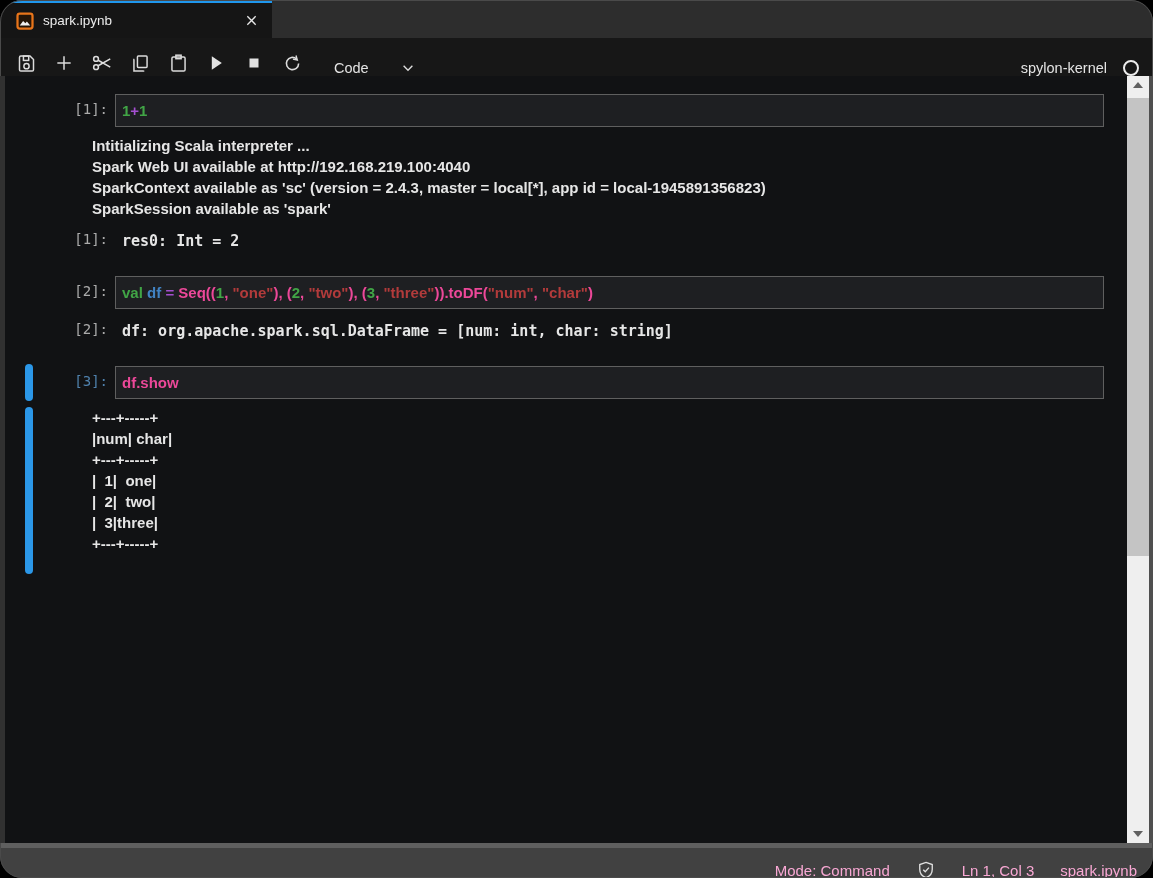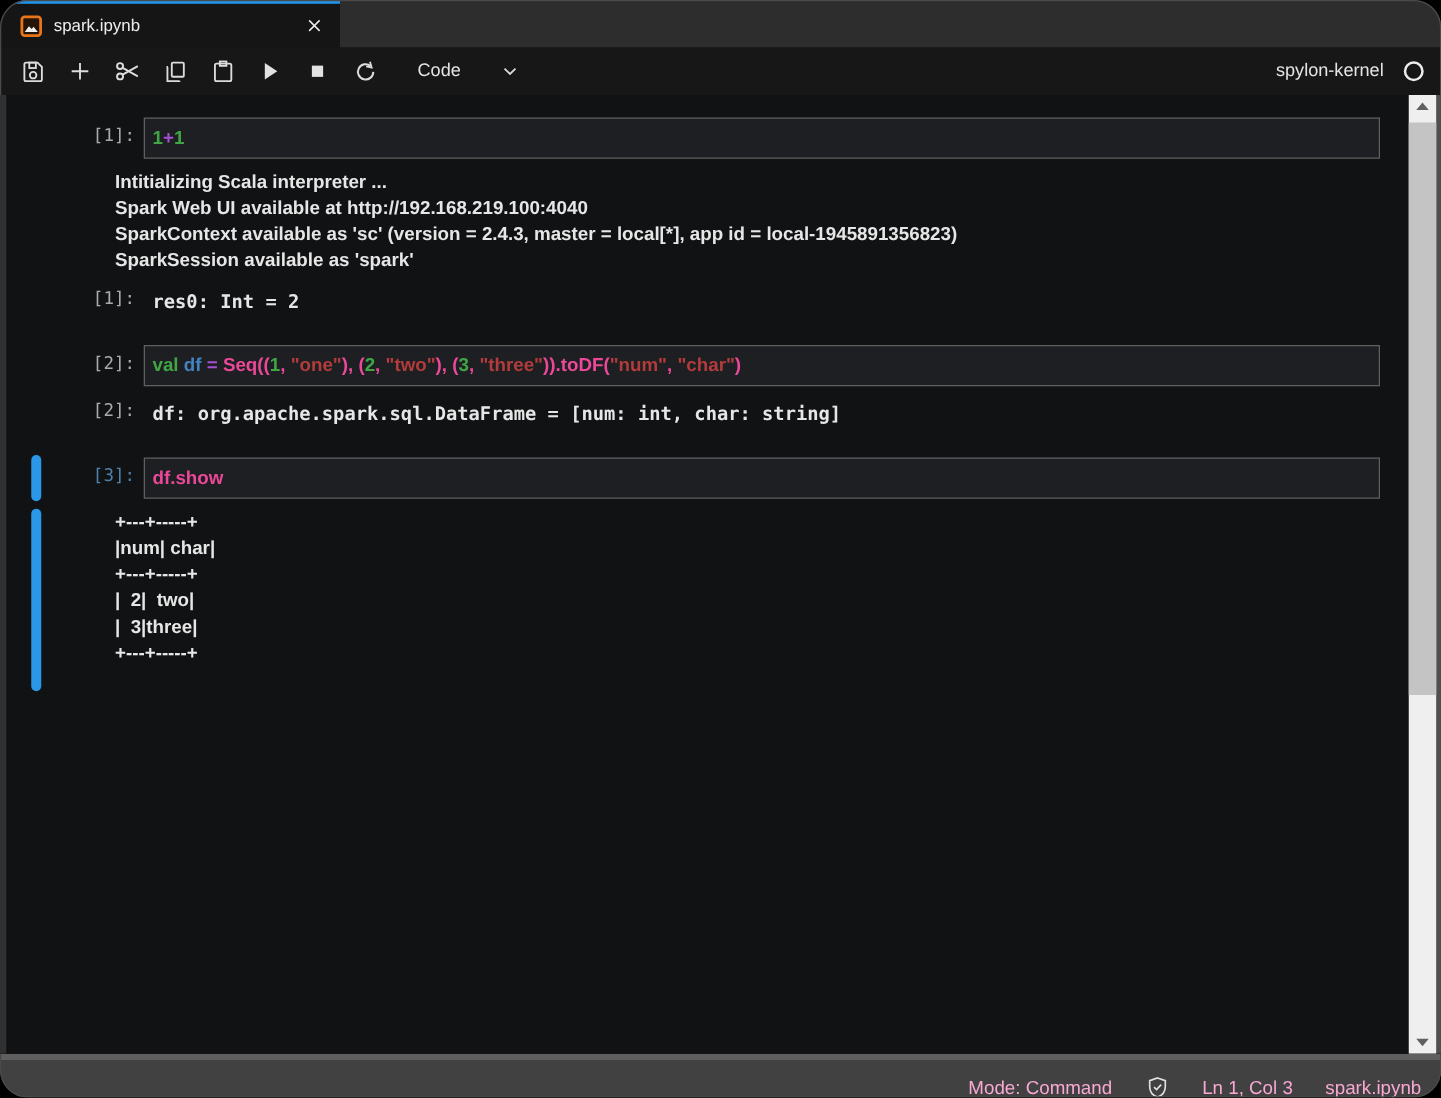--- a/index.html
+++ b/index.html
@@ -17,21 +17,21 @@
   .tab {
     width:272px; height:38px; background:#151515;
     border-top:3px solid #1f97ed;
     display:flex; align-items:center; padding:0 12px 0 16px;
     color:#ececec; font-size:13.5px; cursor:default;
   }
   .tab-icon { width:18px; height:18px; margin-right:9px; flex:none; }
   .tab-title { flex:1; }
   .tab-close { width:18px; height:18px; display:flex; align-items:center; justify-content:center; margin-left:8px; }
   
-  .toolbar { height:38px; background:#171717; display:flex; align-items:center; padding:0 14px; flex:none; }
+  .toolbar { height:38px; background:#171717; display:flex; align-items:flex-end; padding:0 14px; flex:none; }
   .tbtn { width:24px; height:26px; margin-right:14px; display:flex; align-items:center; justify-content:center; color:#dcdcdc; }
   .celltype { display:flex; align-items:center; color:#e4e4e4; font-size:14.5px; margin-left:16px; }
   .celltype .chev { margin-left:32px; display:flex; }
   .toolbar-right { margin-left:auto; display:flex; align-items:center; color:#e4e4e4; font-size:14.5px; }
   .kernel-circle { width:16px; height:16px; border:2px solid #ececec; border-radius:50%; margin-left:16px; }
   
   .notebook { height:767px; background:#111214; position:relative; flex:none; overflow:hidden; }
   .nb-left-strip { position:absolute; left:0; top:0; width:5px; height:100%; background:#313131; }
   .mono { font-family:"DejaVu Sans Mono","Liberation Mono",monospace; }
   #cells > div:first-child { margin-top:18px; }
@@ -191,20 +191,21 @@
         <div class="cell-row">
           <div class="sel-bar input"></div>
           <div class="gutter active">[3]:</div>
           <div class="cell-input"><span class="tok-pl">df.show</span></div>
         </div>
         <div class="out-stream">
           <div class="sel-bar output"></div>
           <div class="out-line">+---+-----+</div>
           <div class="out-line">|num| char|</div>
           <div class="out-line">+---+-----+</div>
+          <div class="out-line">|  1|  one|</div>
           <div class="out-line">|  2|  two|</div>
           <div class="out-line">|  3|three|</div>
           <div class="out-line">+---+-----+</div>
         </div>
       </div>
     <div class="edge-strip-right"></div>
     <div class="vscroll">
       <div class="arrow" style="top:0">
           <span class="arr-up"></span>
         </div>

